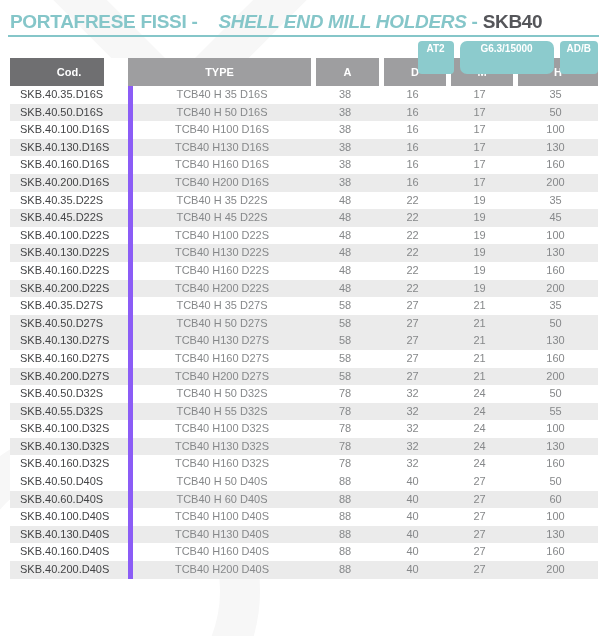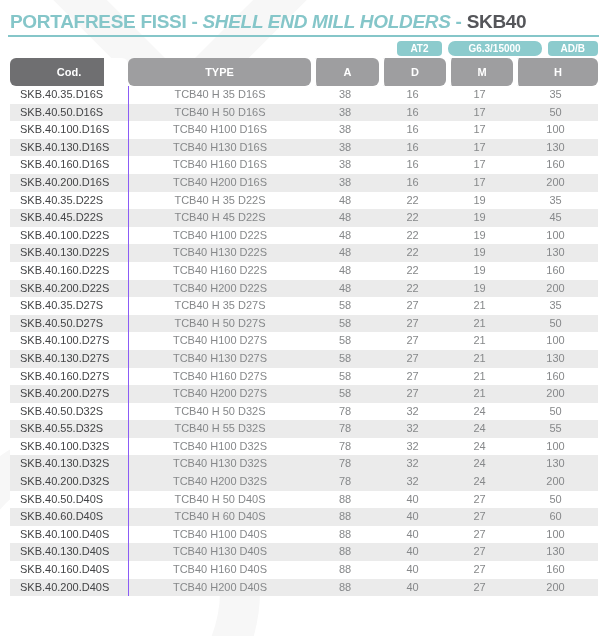--- a/index.html
+++ b/index.html
@@ -37,21 +37,21 @@
     position: absolute;
     top: 11px; left: 10px;
     z-index: 2;
     font-size: 19px;
     font-weight: bold;
     font-stretch: condensed;
     letter-spacing: -0.3px;
     white-space: nowrap;
   }
   .title .teal { color: #85c6c9; }
-  .title .it   { color: #85c6c9; font-style: italic; margin-left: 5px; }
+  .title .it   { color: #85c6c9; font-style: italic; margin-left: 21px; }
   .title .dash { color: #85c6c9; margin: 0 5px; }
   .title .code { color: #55565a; }
 
   .title-rule {
     position: absolute;
     top: 35px; left: 8px;
     width: 591px; height: 2px;
     background: #85c6c9;
     z-index: 2;
   }
@@ -62,24 +62,24 @@
     top: 41px; right: 9px;
     display: flex;
     gap: 6px;
     z-index: 2;
   }
   .badge {
     background: #8ccbcd;
     color: #ffffff;
     font-size: 10px;
     font-weight: bold;
-    height: 15px;
+    height: 33px;
     line-height: 15px;
     border-radius: 4px;
-    padding: 0 13px;
+    padding: 0 7px;
     text-align: center;
   }
   .badge.wide { min-width: 94px; border-radius: 7px; }
   .badge.small { min-width: 36px; }
 
   
   table.spec {
     position: absolute;
     top: 58px; left: 10px;
     width: 588px;
@@ -89,21 +89,20 @@
     z-index: 1;
   }
   thead th {
     height: 28px;
     background: #9e9ea0;
     color: #ffffff;
     font-size: 11px;
     font-weight: bold;
     text-align: center;
     vertical-align: middle;
-    border-radius: 6px;
   }
   thead th.h-cod {
     background: linear-gradient(to right, #6f6f71 calc(100% - 24px), #ffffff calc(100% - 24px));
   }
   thead th.gap { border-left: 5px solid #ffffff; }
 
   tbody td {
     height: 17.6px;
     line-height: 17.6px;
     font-size: 11px;
@@ -113,21 +112,21 @@
     overflow: hidden;
   }
   tbody tr { background: #ffffff; }
   tbody tr.alt { background: #ebebeb; }
   tbody td.cod {
     text-align: left;
     padding-left: 10px;
     font-weight: normal;
     color: #434446;
   }
-  tbody td.type { border-left: 1px solid #8b5cf6; }
+  tbody td.type { border-left: 5px solid #8b5cf6; }
 </style>
 </head>
 <body>
 
 <div class="page">
 
   <div class="wm-poly"></div>
   <div class="wm-circle"></div>
 
   <div class="title">
@@ -267,28 +266,20 @@
       <td class="num">35</td>
     </tr>
         <tr class="alt">
       <td class="cod">SKB.40.50.D27S</td>
       <td class="type">TCB40 H 50 D27S</td>
       <td class="num">58</td>
       <td class="num">27</td>
       <td class="num">21</td>
       <td class="num">50</td>
     </tr>
-        <tr>
-      <td class="cod">SKB.40.100.D27S</td>
-      <td class="type">TCB40 H100 D27S</td>
-      <td class="num">58</td>
-      <td class="num">27</td>
-      <td class="num">21</td>
-      <td class="num">100</td>
-    </tr>
         <tr class="alt">
       <td class="cod">SKB.40.130.D27S</td>
       <td class="type">TCB40 H130 D27S</td>
       <td class="num">58</td>
       <td class="num">27</td>
       <td class="num">21</td>
       <td class="num">130</td>
     </tr>
         <tr>
       <td class="cod">SKB.40.160.D27S</td>
@@ -331,27 +322,27 @@
       <td class="num">100</td>
     </tr>
         <tr class="alt">
       <td class="cod">SKB.40.130.D32S</td>
       <td class="type">TCB40 H130 D32S</td>
       <td class="num">78</td>
       <td class="num">32</td>
       <td class="num">24</td>
       <td class="num">130</td>
     </tr>
-        <tr class="alt">
-      <td class="cod">SKB.40.200.D32S</td>
-      <td class="type">TCB40 H200 D32S</td>
-      <td class="num">78</td>
-      <td class="num">32</td>
-      <td class="num">24</td>
-      <td class="num">200</td>
+        <tr>
+      <td class="cod">SKB.40.160.D32S</td>
+      <td class="type">TCB40 H160 D32S</td>
+      <td class="num">78</td>
+      <td class="num">32</td>
+      <td class="num">24</td>
+      <td class="num">160</td>
     </tr>
         <tr>
       <td class="cod">SKB.40.50.D40S</td>
       <td class="type">TCB40 H 50 D40S</td>
       <td class="num">88</td>
       <td class="num">40</td>
       <td class="num">27</td>
       <td class="num">50</td>
     </tr>
         <tr class="alt">

